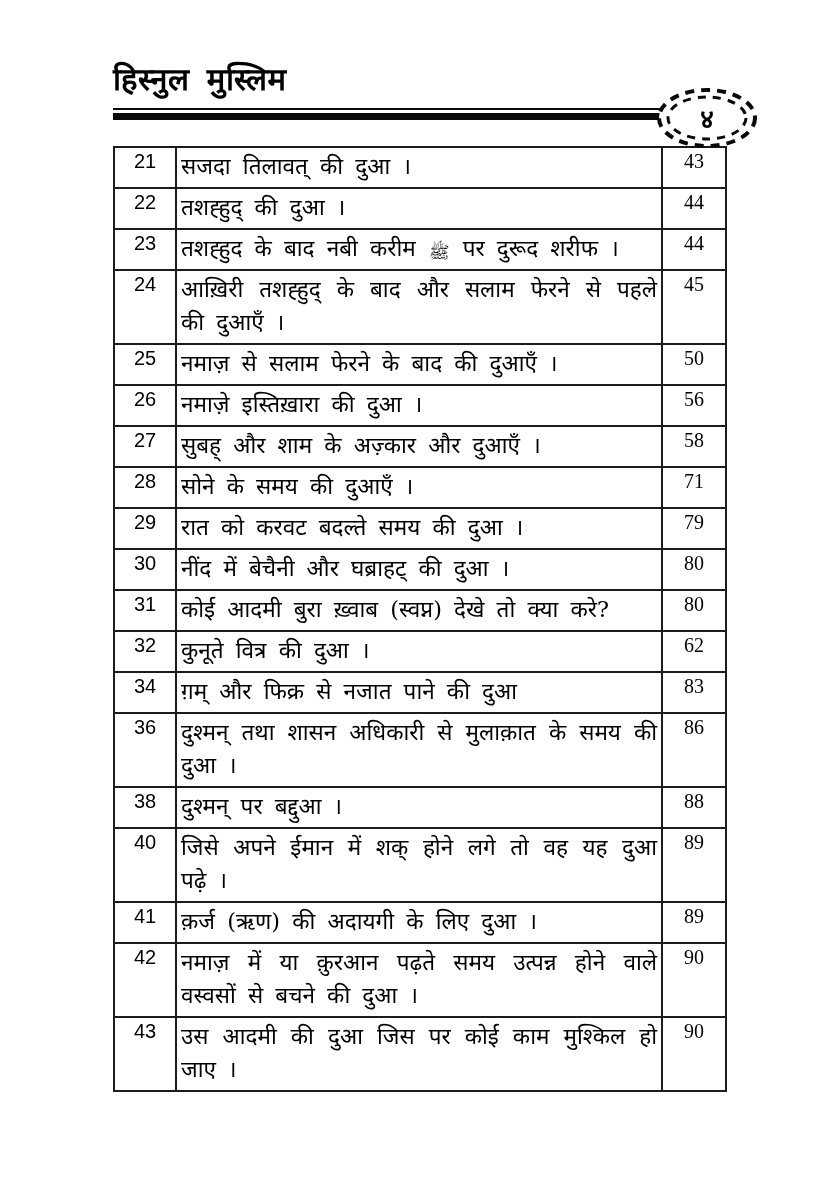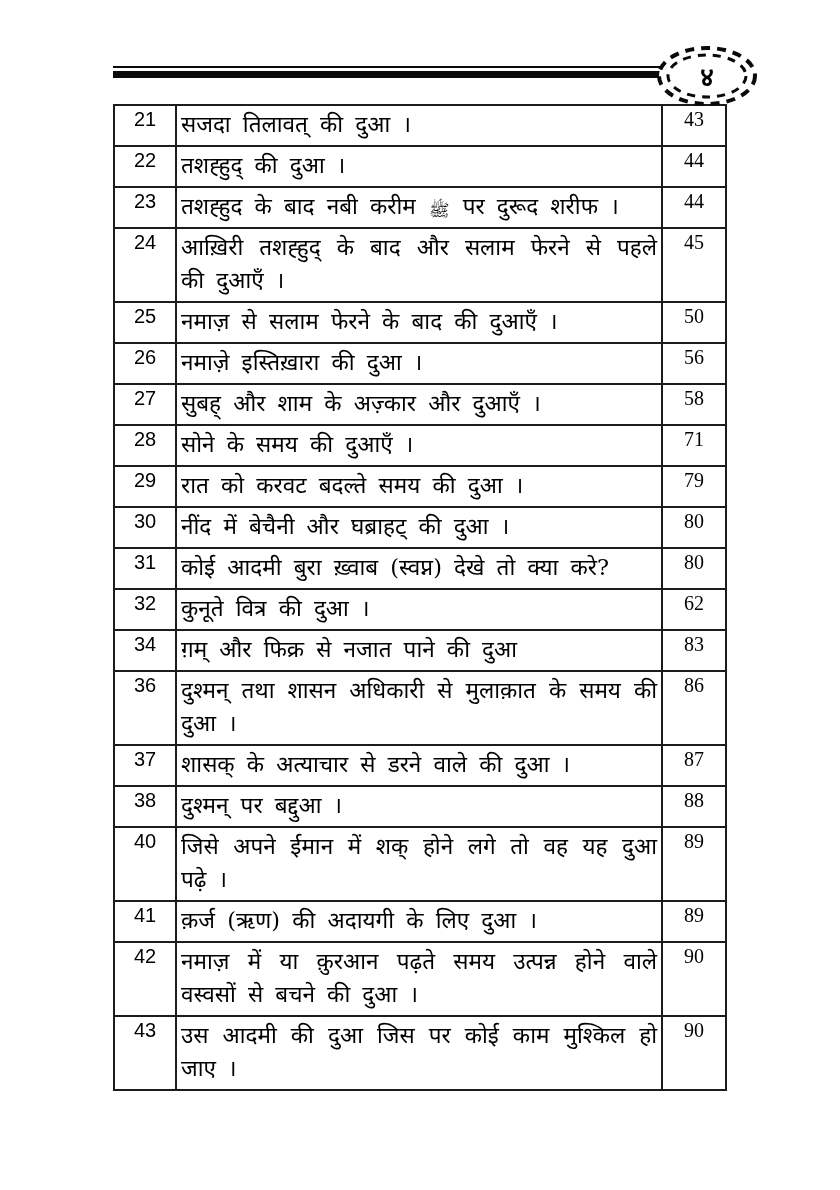--- a/index.html
+++ b/index.html
@@ -110,20 +110,21 @@
     padding: 0 1px;
   }
 </style>
 </head>
 <body>
 
 <div class="page">
   <div class="content">
 
     <div class="header">
+      <h1 class="book-title">हिस्नुल मुस्लिम</h1>
 
       <div class="rule-wrap">
         <div class="rule">
           <div class="thin"></div>
           <div class="thick"></div>
         </div>
 
         <svg class="badge" viewBox="0 0 104 64" xmlns="http://www.w3.org/2000/svg">
           <ellipse cx="52" cy="32" rx="48" ry="28" fill="#ffffff" stroke="#0a0a0a" stroke-width="4" stroke-dasharray="9 7"></ellipse>
           <ellipse cx="52" cy="32" rx="39" ry="21" fill="#ffffff" stroke="#0a0a0a" stroke-width="3" stroke-dasharray="8 7"></ellipse>
@@ -198,25 +199,20 @@
             <td class="num">34</td>
             <td class="title">ग़म् और फिक्र से नजात पाने की दुआ</td>
             <td class="pg">83</td>
           </tr>
           <tr>
             <td class="num">36</td>
             <td class="title">दुश्मन् तथा शासन अधिकारी से मुलाक़ात के समय की दुआ ।</td>
             <td class="pg">86</td>
           </tr>
           <tr>
-            <td class="num">37</td>
-            <td class="title">शासक् के अत्याचार से डरने वाले की दुआ ।</td>
-            <td class="pg">87</td>
-          </tr>
-          <tr>
             <td class="num">38</td>
             <td class="title">दुश्मन् पर बद्दुआ ।</td>
             <td class="pg">88</td>
           </tr>
           <tr>
             <td class="num">40</td>
             <td class="title">जिसे अपने ईमान में शक् होने लगे तो वह यह दुआ पढ़े ।</td>
             <td class="pg">89</td>
           </tr>
           <tr>

